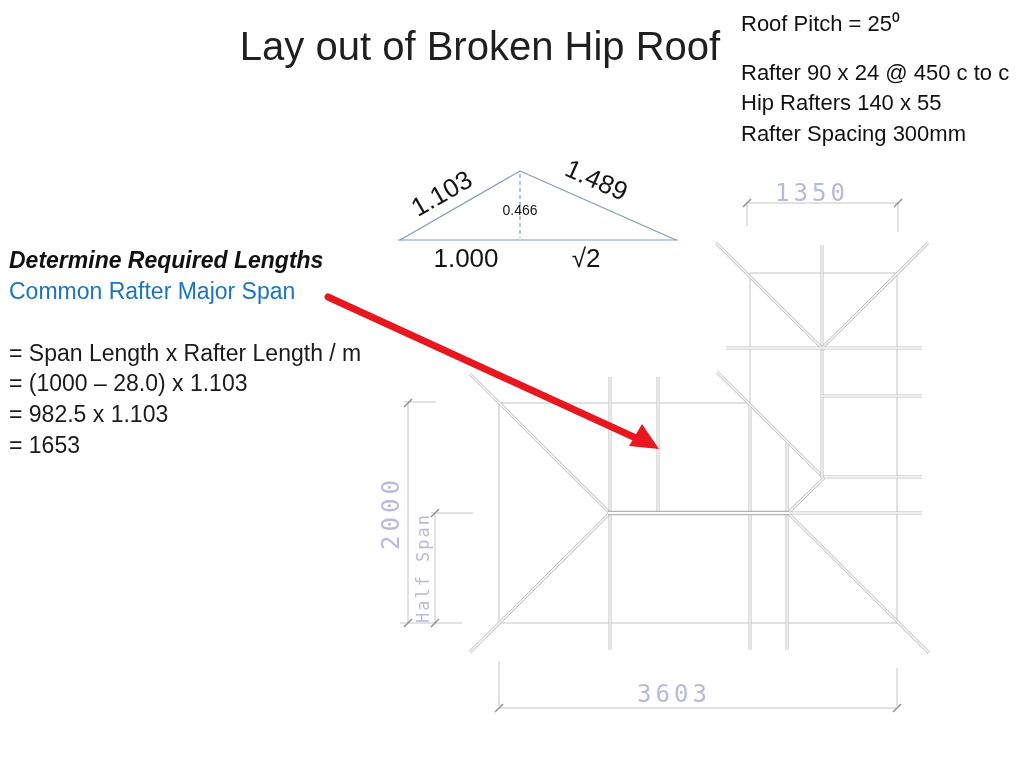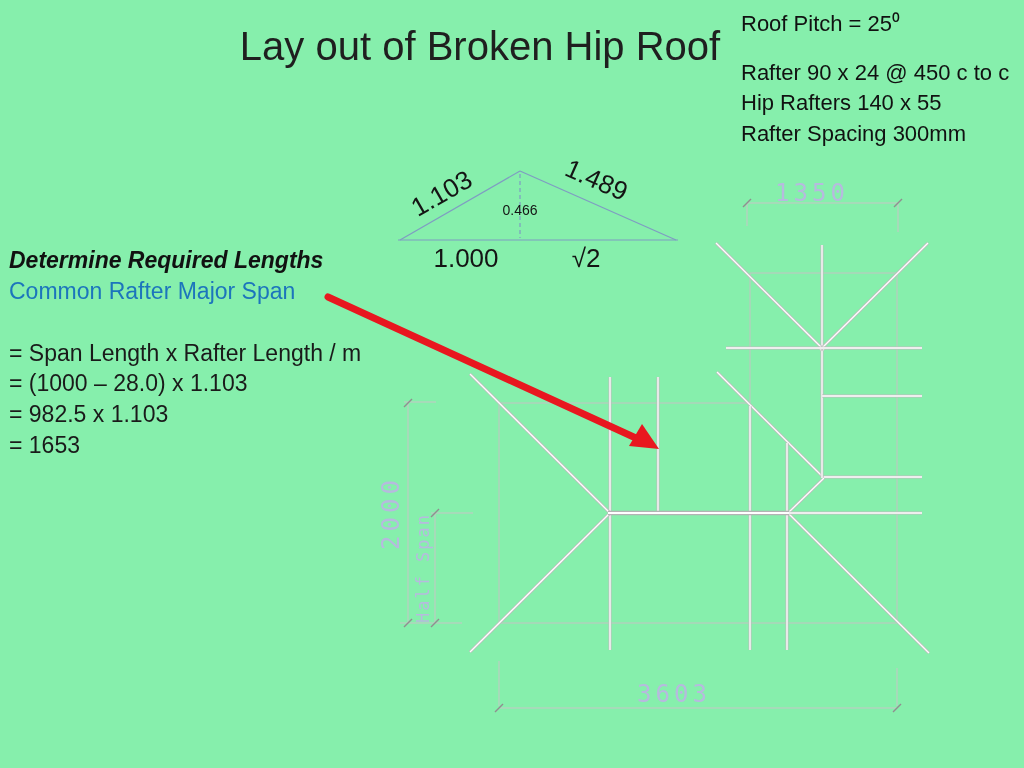--- a/index.html
+++ b/index.html
@@ -1,16 +1,16 @@
 <!DOCTYPE html>
 <html><head>
 <meta charset="utf-8">
 <style>
   html,body{margin:0;padding:0;background:#888;}
-  .slide{position:relative;width:1024px;height:768px;background:#86efac;overflow:hidden;
+  .slide{position:relative;width:1024px;height:768px;background:#ffffff;overflow:hidden;
          font-family:"Liberation Sans",sans-serif;color:#1a1a1a;}
   .title{position:absolute;left:0;top:24px;width:960px;text-align:center;
          font-size:40px;letter-spacing:0;color:#1f1f1f;}
   .specs{position:absolute;left:741px;top:9px;font-size:22px;line-height:30.5px;color:#111;}
   .specs .pitch{margin-bottom:18px;}
   .calc{position:absolute;left:9px;top:245px;font-size:23px;line-height:30.8px;}
   .calc .head{font-weight:bold;color:#111;font-style:italic;}
   .calc .sub{color:#1c75bc;}
   .calc .steps{margin-top:31px;}
   svg{position:absolute;left:0;top:0;}

